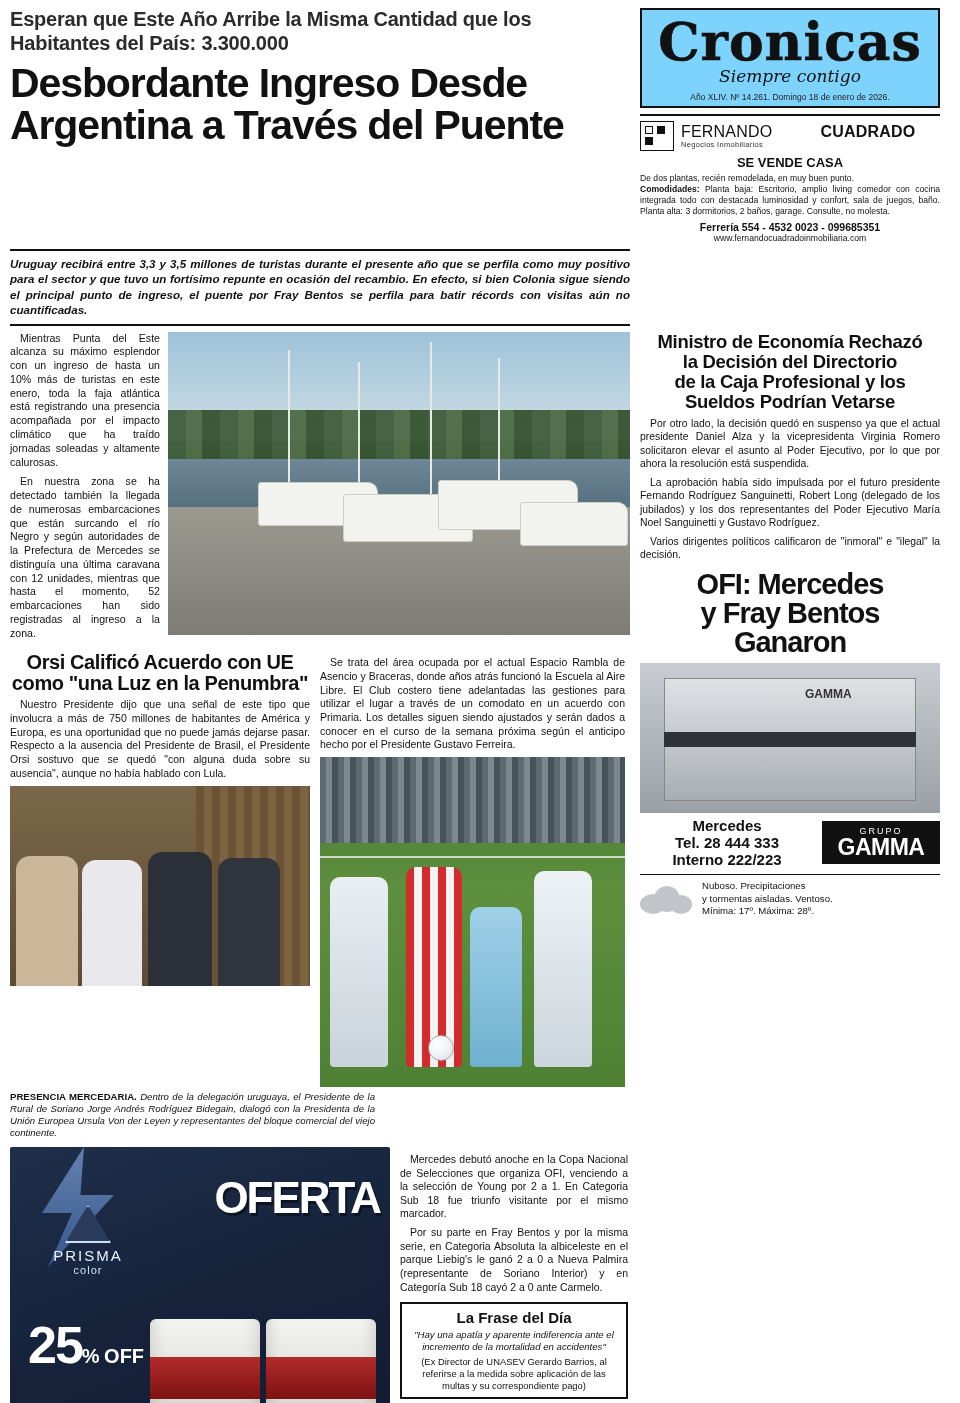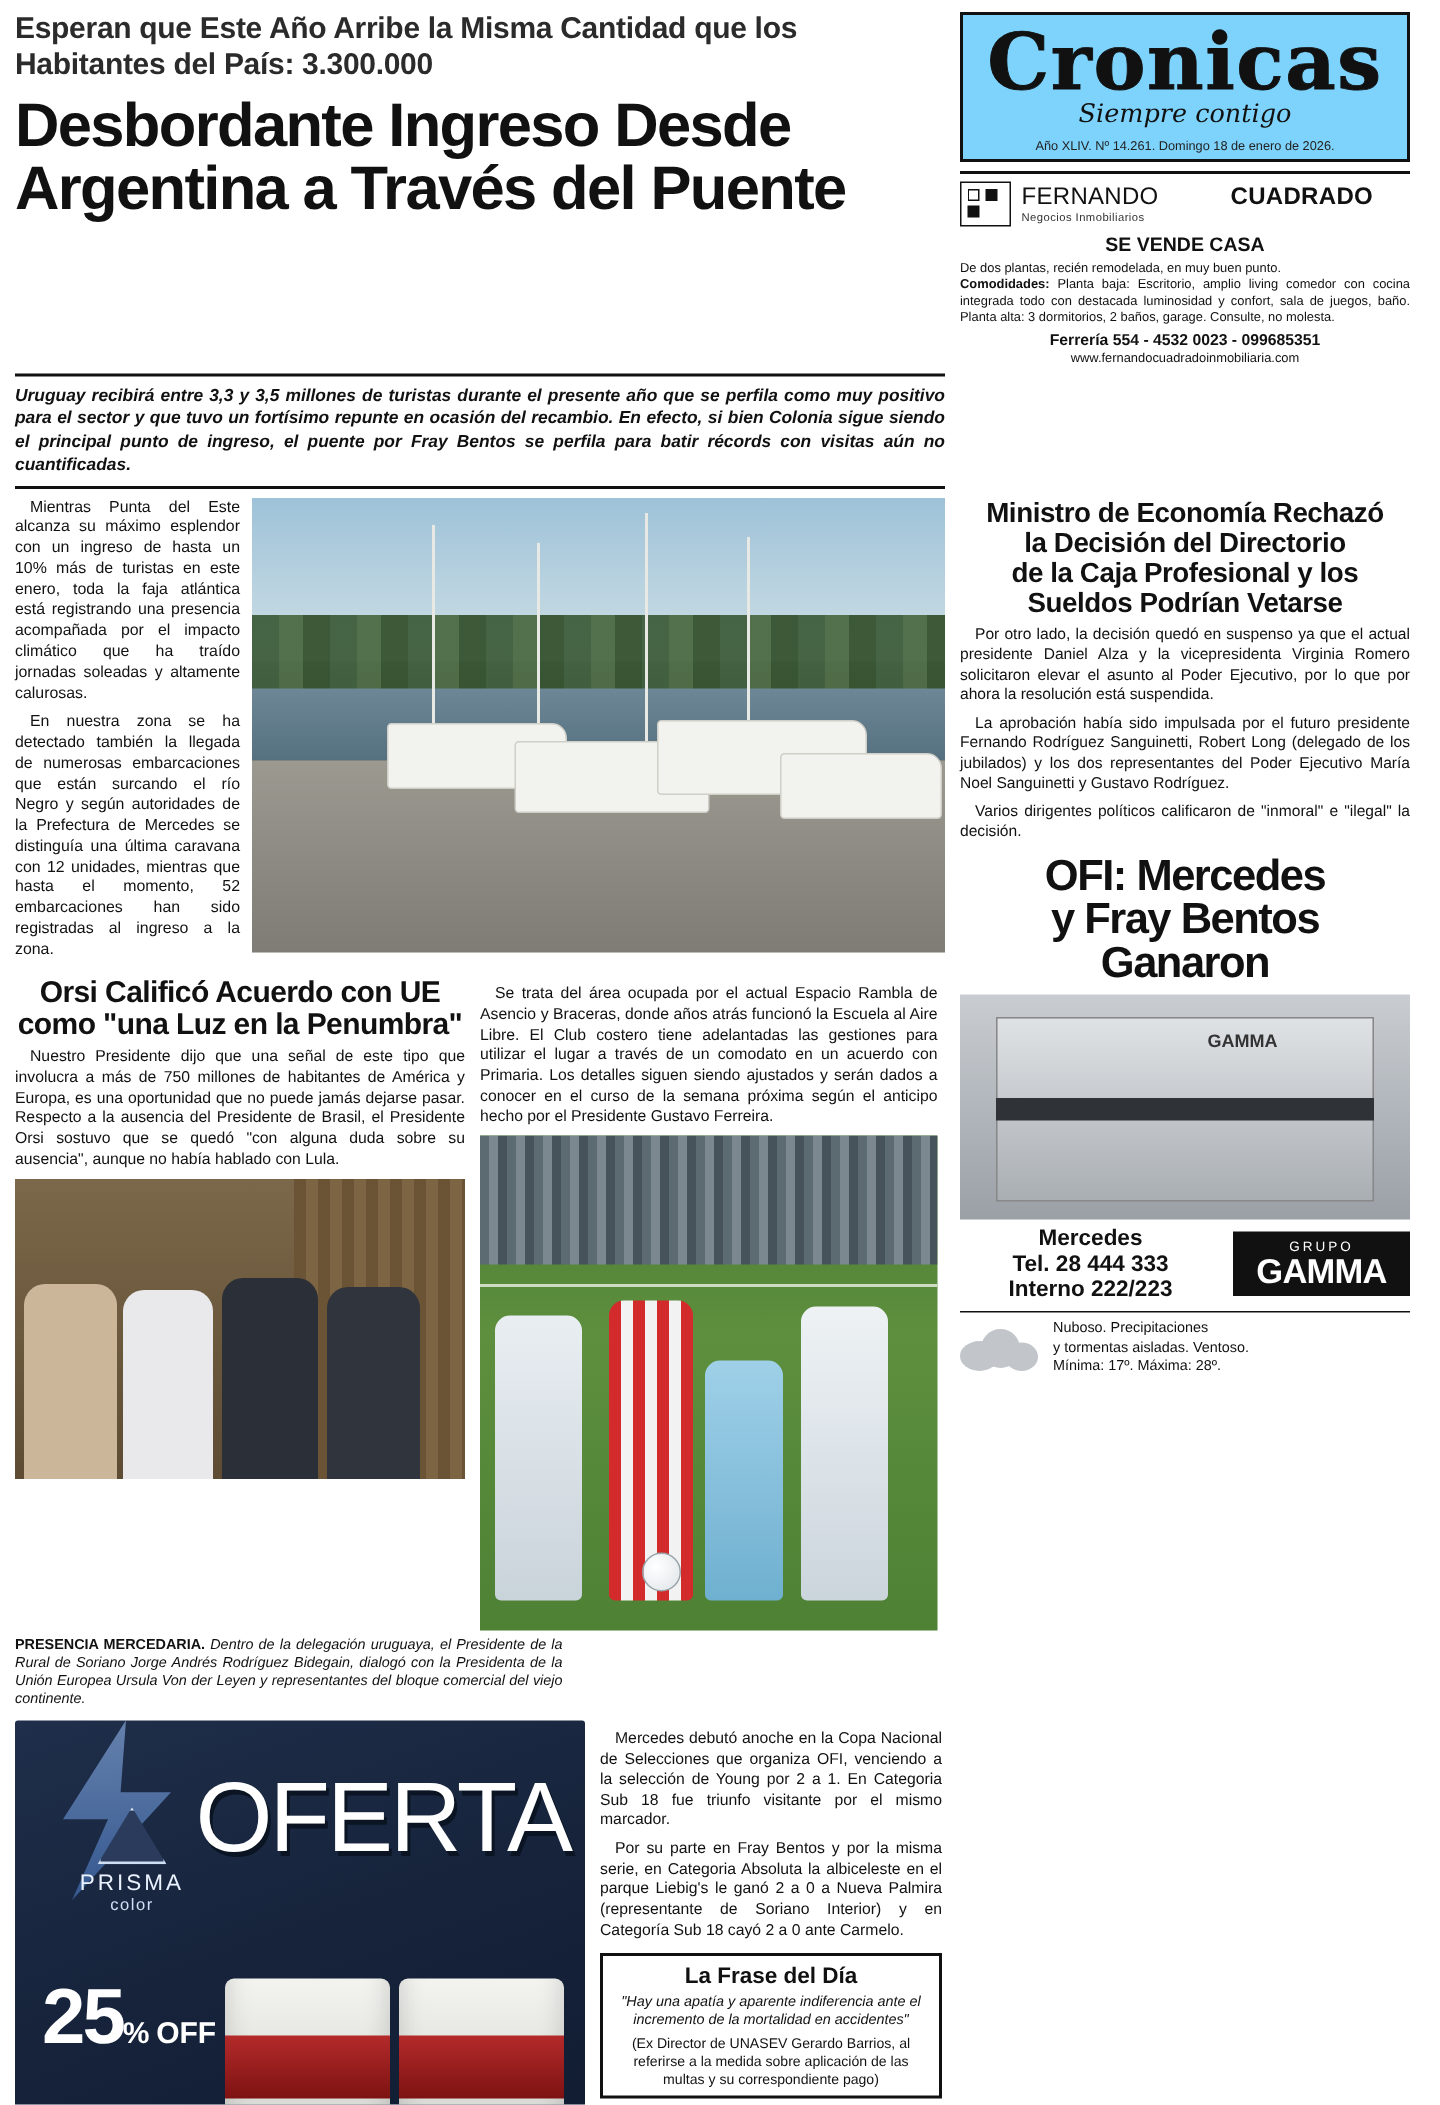--- a/index.html
+++ b/index.html
@@ -152,21 +152,21 @@
     background:linear-gradient(160deg,#1f2e4a 0%,#16233b 45%,#0f1a2e 100%);
     color:#fff; border-radius:2px;
   }
   .offer .bolt{position:absolute;left:8px;top:0;width:120px;height:120px;
     background:linear-gradient(#9fc6ff,#4b7fd0);clip-path:polygon(55% 0,20% 55%,45% 55%,25% 100%,80% 40%,52% 40%);opacity:.55;}
   .offer-brand{position:absolute;left:18px;top:58px;text-align:center;width:120px;}
   .offer-brand .tri{width:46px;height:38px;margin:0 auto;border:2px solid #cfe0f5;
     clip-path:polygon(50% 0,100% 100%,0 100%);background:#2a3b5c;}
   .offer-brand .nm{font-size:15px;letter-spacing:2px;margin-top:4px;color:#eaf2ff;}
   .offer-brand .nm2{font-size:11px;letter-spacing:1px;color:#cfe0f5;}
-  .offer-title{position:absolute;right:10px;top:26px;font-size:66px;font-weight:normal;
+  .offer-title{position:absolute;right:10px;top:26px;font-size:44px;font-weight:bold;
     letter-spacing:-2px;color:#fff;text-shadow:2px 3px 0 #0a1422;}
   .offer-disc{position:absolute;left:18px;top:168px;font-weight:bold;color:#fff;}
   .offer-disc .n{font-size:52px;letter-spacing:-2px;}
   .offer-disc .o{font-size:20px;}
   .buckets{position:absolute;right:10px;top:150px;width:230px;height:150px;}
   .bucket{position:absolute;bottom:0;width:110px;height:128px;border-radius:6px 6px 10px 10px;
     background:linear-gradient(#f3f3f0,#cdcdc8);box-shadow:inset 0 -18px 18px rgba(0,0,0,.18);}
   .bucket .band{position:absolute;left:0;right:0;top:38px;height:42px;
     background:linear-gradient(#b42a2a,#7d1212);}
 

